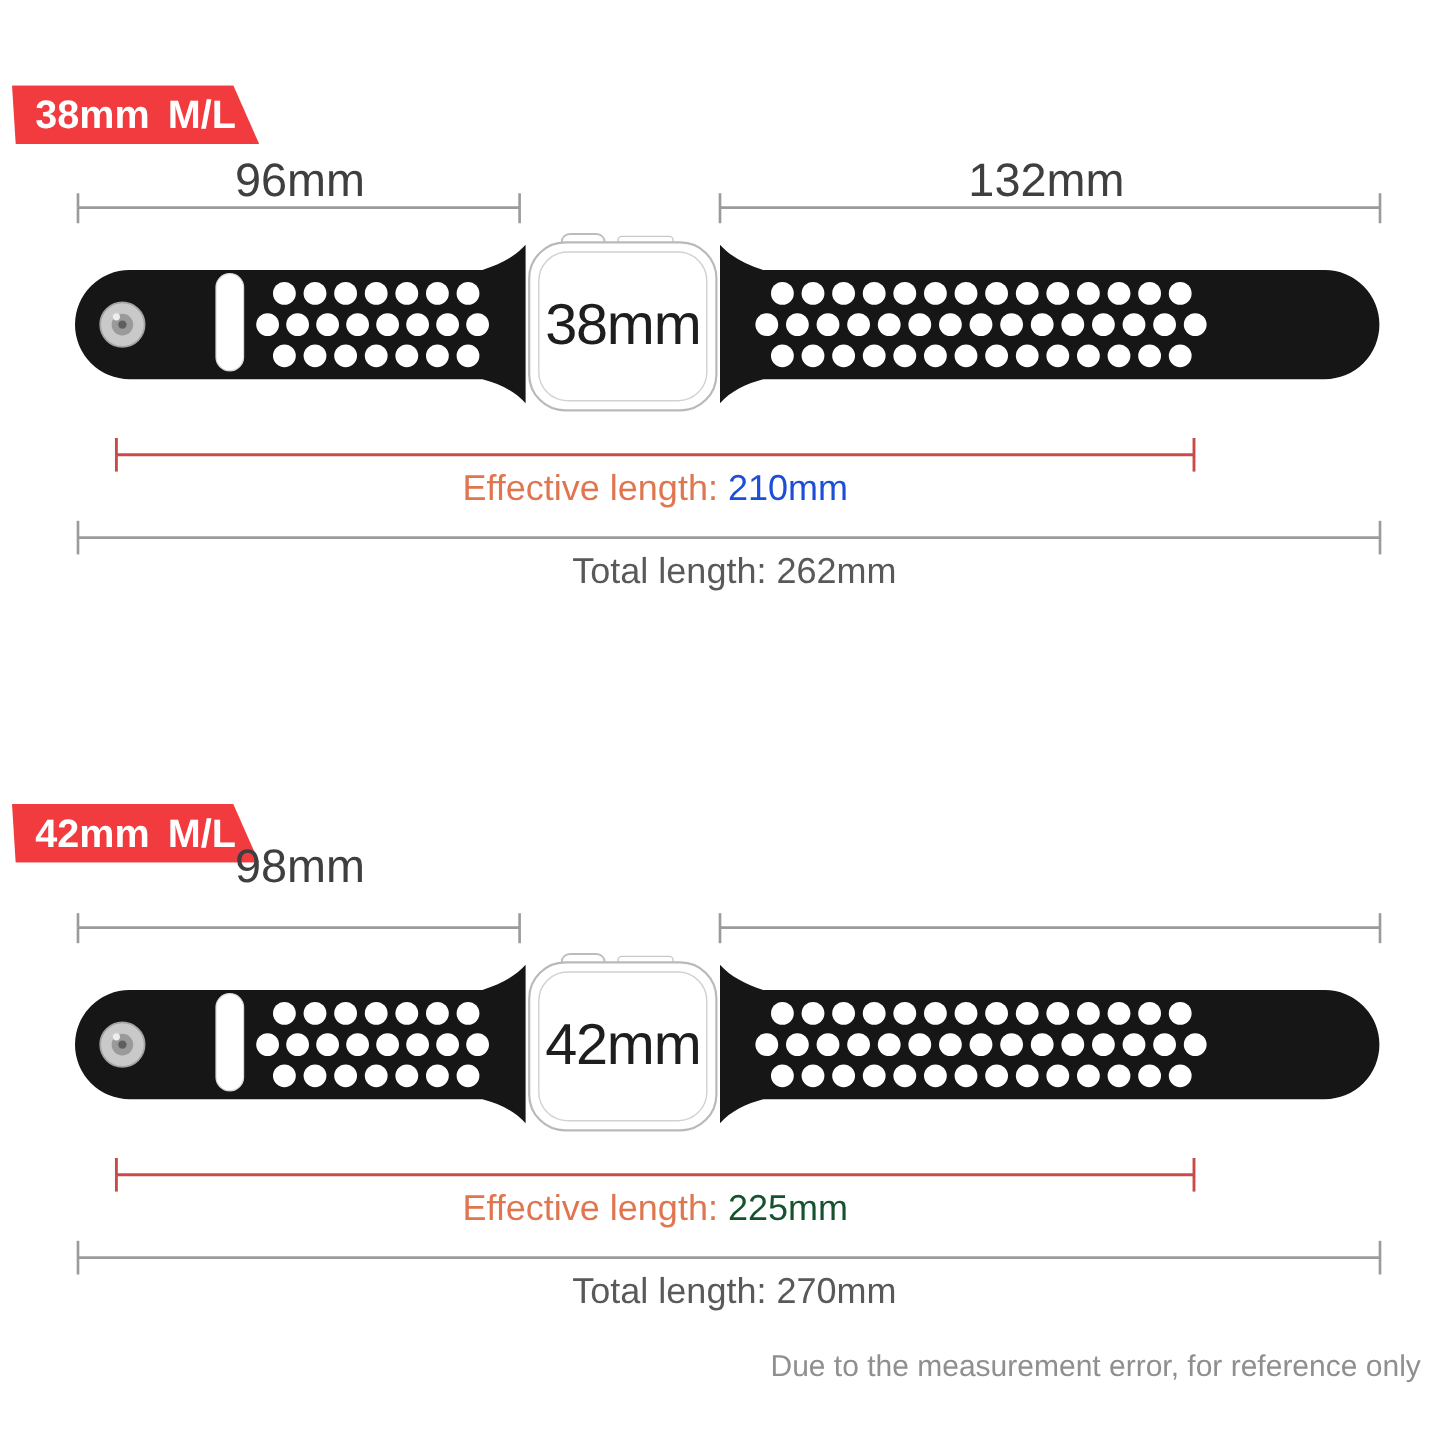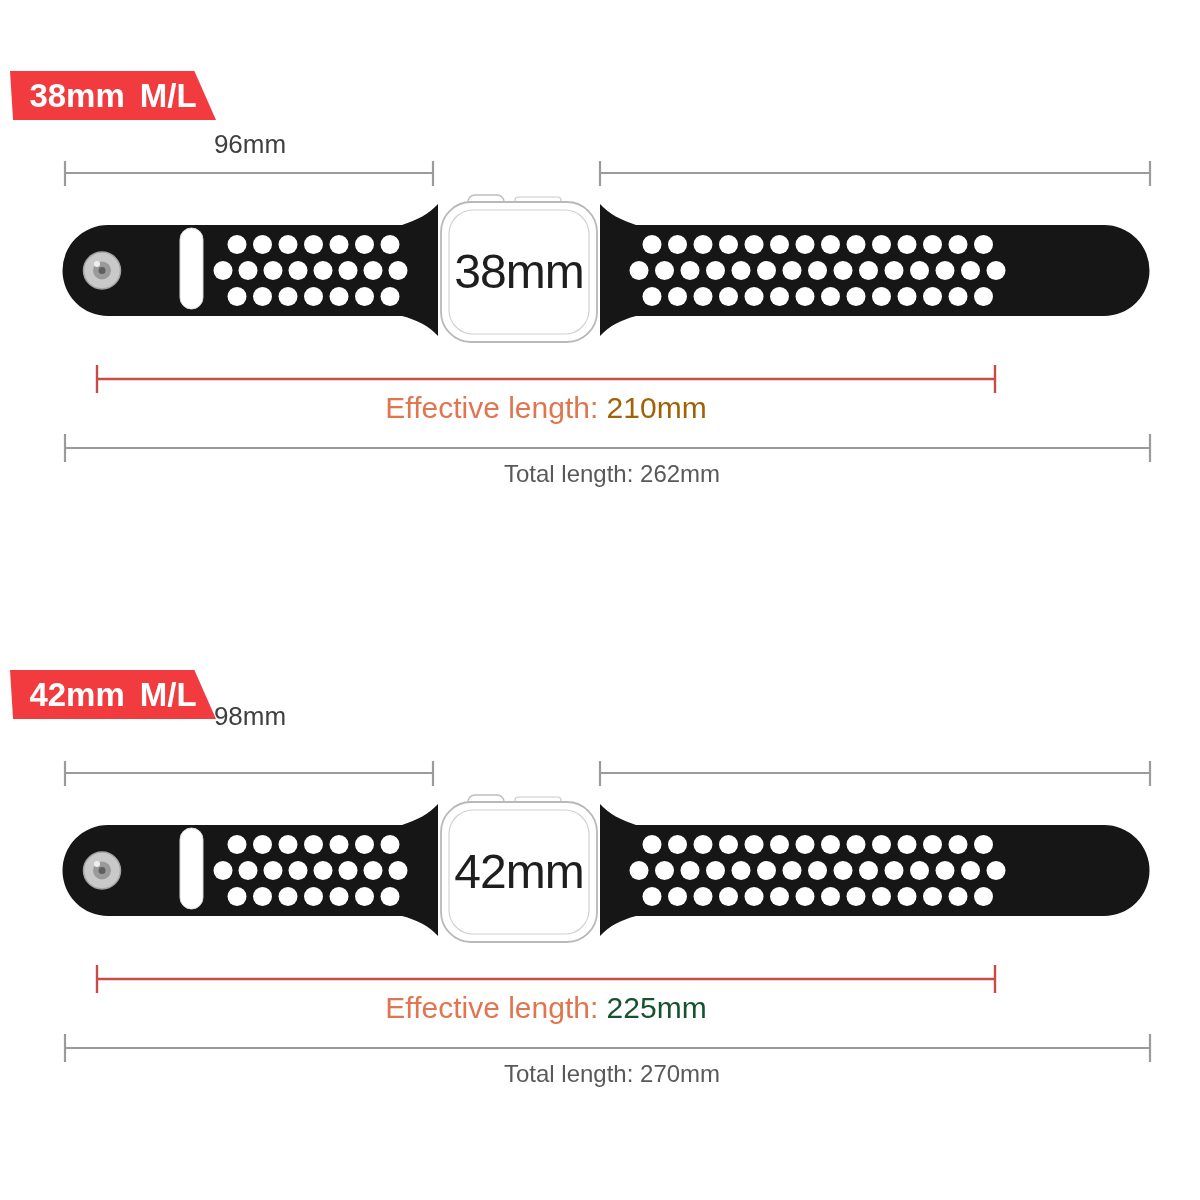--- a/index.html
+++ b/index.html
@@ -9,32 +9,32 @@
   }
   #diagram-svg{position:absolute;left:0;top:0;width:1200px;height:1200px;}
   .badge{
     position:absolute;left:10px;width:206px;height:49px;
     display:flex;align-items:center;justify-content:center;gap:15px;
     color:#ffffff;font-size:33px;font-weight:bold;
     clip-path:polygon(0% 0%, 89.5% 0%, 100% 100%, 1.5% 100%);
   }
   .dim-text{
     position:absolute;width:240px;text-align:center;
-    font-size:26px;color:#3f3f3f;
+    font-size:39px;color:#3f3f3f;
   }
   .watch-label{
     position:absolute;width:156px;text-align:center;
     font-size:48px;color:#1e1e1e;letter-spacing:-1px;
   }
   .effective-text{
     position:absolute;width:440px;text-align:center;font-size:30px;
   }
   .total-text{
     position:absolute;width:440px;text-align:center;
-    font-size:24px;color:#595959;
+    font-size:30px;color:#595959;
   }
   .disclaimer{
     position:absolute;right:16px;top:1102px;
     font-size:25px;color:#8f8f8f;text-align:right;
   }
 </style>
 </head>
 <body>
 
 <div id="stage">
@@ -238,39 +238,41 @@
         </g>
       </g>
   </svg>
 
   <div class="badge" style="top:48px;background:#f23b3e;">
     <span>38mm</span>
     <span>M/L</span>
   </div>
 
   <div class="dim-text" style="left:130px;top:106px;">96mm</div>
+  <div class="dim-text" style="left:752px;top:106px;">132mm</div>
 
   <div class="watch-label" style="left:441px;top:221px;">38mm</div>
 
   <div class="effective-text" style="left:326px;top:368px;">
     <span style="color:#e0764f;">Effective length:</span>
-    <span style="color:#a16207;">210mm</span>
+    <span style="color:#1d4ed8;">210mm</span>
   </div>
 
   <div class="total-text" style="left:392px;top:437px;">Total length: 262mm</div>
 
   <div class="badge" style="top:647px;background:#f23b3e;">
     <span>42mm</span>
     <span>M/L</span>
   </div>
 
   <div class="dim-text" style="left:130px;top:678px;">98mm</div>
 
   <div class="watch-label" style="left:441px;top:821px;">42mm</div>
 
   <div class="effective-text" style="left:326px;top:968px;">
     <span style="color:#e0764f;">Effective length:</span>
     <span style="color:#14532d;">225mm</span>
   </div>
 
   <div class="total-text" style="left:392px;top:1037px;text-align:center;">Total length: 270mm</div>
 
+  <div class="disclaimer">Due to the measurement error, for reference only</div>
 </div>
 
 </body></html>

